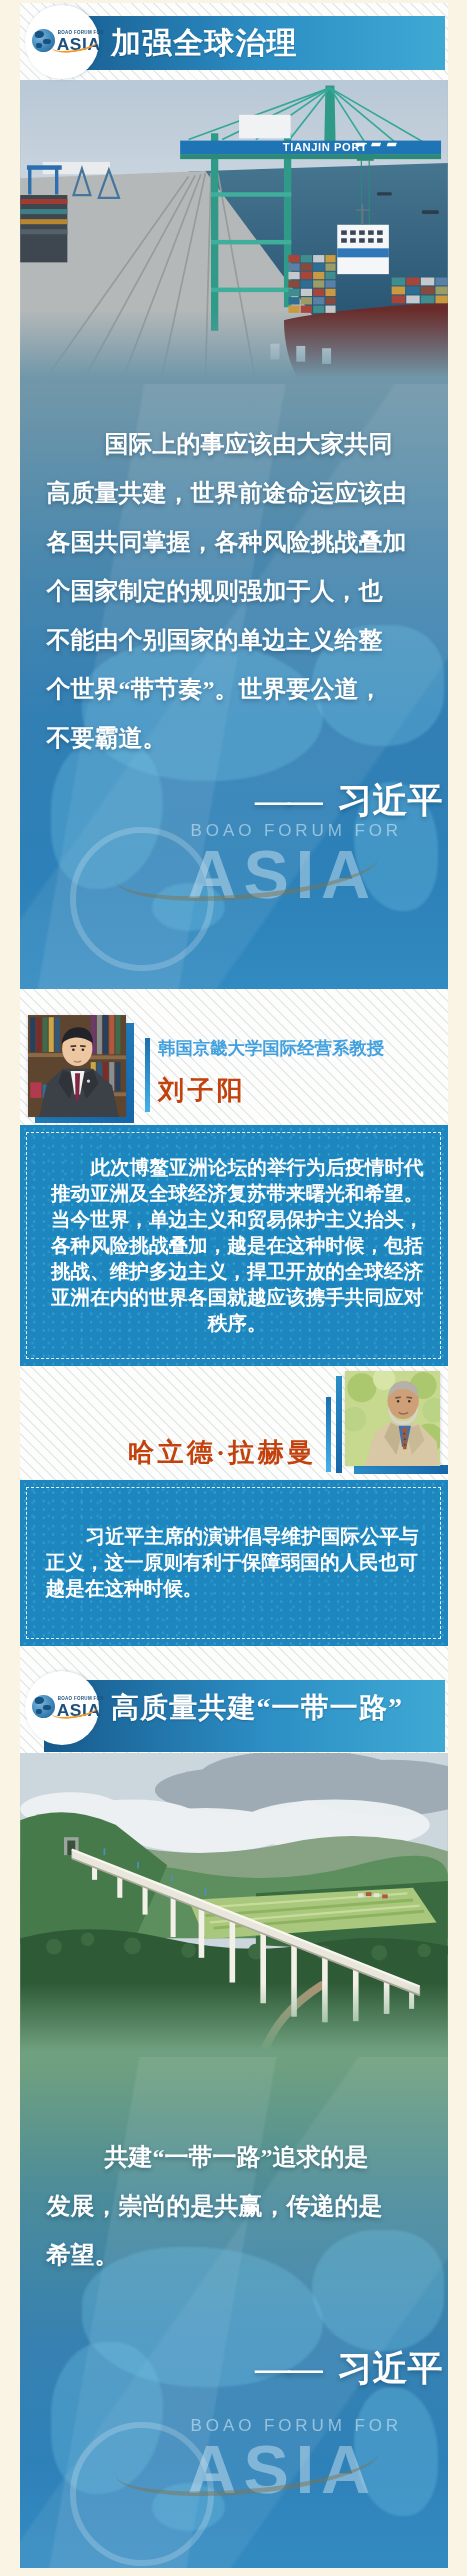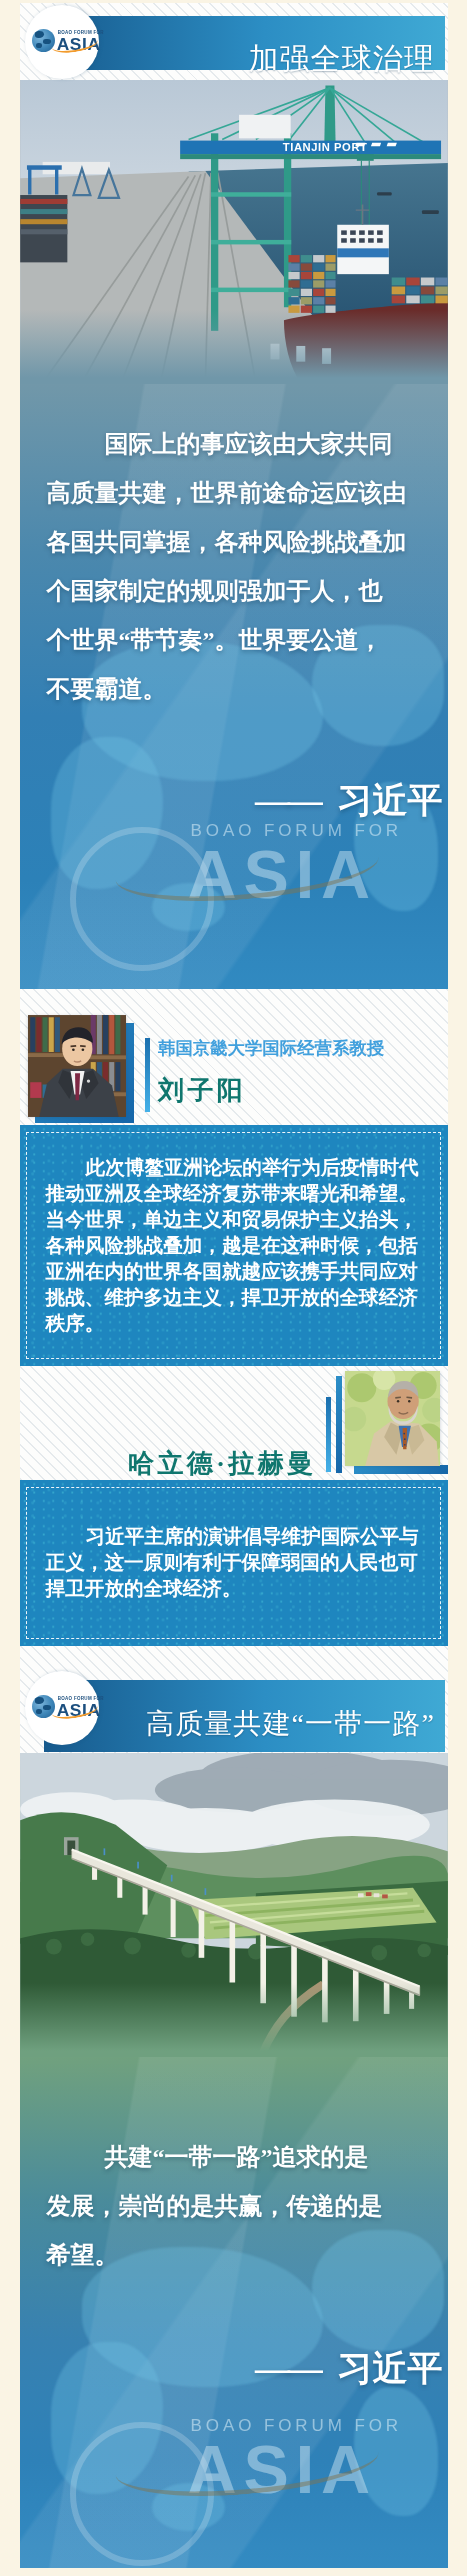--- a/index.html
+++ b/index.html
@@ -4,22 +4,22 @@
 <style>
   html,body{margin:0;padding:0;}
   body{width:467px;font-family:"Liberation Sans","DejaVu Sans",sans-serif;}
   .page{position:relative;width:467px;height:2576px;background:#faf4e4;overflow:hidden;}
   .abs{position:absolute;}
   
   .stripes{left:19.6px;top:3.4px;width:428px;height:2560px;background-color:#fdfdfc;
     background-image:repeating-linear-gradient(45deg,rgba(176,190,201,.30) 0 1.4px,rgba(255,255,255,0) 1.4px 7.9px);}
   
   .banner{left:44px;width:401px;height:54px;background:linear-gradient(90deg,#175a8d 0%,#2c8ec4 55%,#3fa9d4 100%);z-index:6;}
-  .banner-title{position:absolute;left:67px;right:10px;top:16px;height:54px;line-height:54px;text-align:right;
-    color:#ffffff;font-family:"Liberation Serif","DejaVu Serif",serif;font-weight:400;font-size:30px;letter-spacing:1.1px;
+  .banner-title{position:absolute;left:67px;right:10px;top:0;height:54px;line-height:54px;text-align:left;
+    color:#ffffff;font-family:"Liberation Serif","DejaVu Serif",serif;font-weight:700;font-size:30px;letter-spacing:1.1px;
     text-shadow:0 1.1px 1.7px rgba(10,50,80,.35);white-space:nowrap;}
   .banner2-title{font-size:28px;}
   .logo-circle{width:74px;height:74px;border-radius:50%;background:#ffffff;z-index:7;box-shadow:1.1px 0 3.4px rgba(30,80,120,.25);}
   .bfa-logo{position:absolute;left:6.7px;top:22.5px;width:63px;height:29px;}
   .bfa-globe{position:absolute;left:0;top:1.1px;width:23.6px;height:23.6px;border-radius:50%;
     background:radial-gradient(circle at 35% 35%,#7db6dc 0%,#3e86b8 55%,#1d5d92 100%);overflow:hidden;}
   .bfa-globe i{position:absolute;background:#16517f;border-radius:45% 55% 60% 40%;}
   .bfa-top{position:absolute;left:26px;top:2.2px;font-size:4.5px;letter-spacing:0.3px;color:#1c4f7e;font-weight:700;white-space:nowrap;}
   .bfa-main{position:absolute;left:25px;top:6.2px;font-size:17.4px;font-weight:700;color:#1c4f7e;letter-spacing:0.6px;
     font-family:"Liberation Sans","DejaVu Sans",sans-serif;}
@@ -49,21 +49,21 @@
     font-weight:700;font-size:24px;line-height:49px;text-shadow:0 1.7px 4.5px rgba(0,40,70,.35);z-index:5;white-space:nowrap;}
   .quote .indent{text-indent:58px;}
   .attrib{position:absolute;left:27px;width:396px;text-align:right;color:#ffffff;z-index:5;
     font-family:"Liberation Serif","DejaVu Serif",serif;font-weight:700;font-size:35px;white-space:nowrap;
     text-shadow:0 1.7px 4.5px rgba(0,40,70,.35);}
   .attrib .dash{letter-spacing:-2.2px;margin-right:17px;}
   .fade1{left:0;top:230px;width:428px;height:74px;background:linear-gradient(180deg,rgba(112,151,169,0) 0%,#7097a9 92%);z-index:2;}
   .fade2{left:0;top:230px;width:428px;height:74px;background:linear-gradient(180deg,rgba(111,160,127,0) 0%,#6fa07f 92%);z-index:2;}
   
   .expert-title{font-size:17.4px;font-weight:700;color:#41a0dd;z-index:4;white-space:nowrap;}
-  .expert-name{font-size:26px;font-weight:700;color:#0f766e;z-index:4;white-space:nowrap;
+  .expert-name{font-size:26px;font-weight:700;color:#c2410c;z-index:4;white-space:nowrap;
     font-family:"Liberation Serif","DejaVu Serif",serif;letter-spacing:3.4px;}
   .vbar{width:4.5px;background:linear-gradient(180deg,#1a6fae,#45b1e8);z-index:4;}
   .photo-accent{background:linear-gradient(135deg,#2d8fc8,#1565a8);z-index:3;}
   .expert-photo{z-index:4;box-shadow:0 1.1px 3.4px rgba(30,60,90,.25);}
   
   .card{left:19.6px;width:428px;z-index:5;background-color:#1e86bf;
     background-image:radial-gradient(circle,rgba(85,214,226,.40) 0.9px,rgba(85,214,226,0) 1.2px),
                      radial-gradient(circle,rgba(85,214,226,.20) 1.2px,rgba(85,214,226,0) 1.6px);
     background-size:9.5px 8.4px,16.3px 13px;background-position:0 0,4.5px 3.4px;}
   .card-inner{position:absolute;left:6.7px;right:6.7px;top:6.7px;bottom:6.7px;border:1.7px dashed rgba(255,255,255,.92);}
@@ -250,20 +250,21 @@
           <rect x="716" y="232" width="30" height="7" rx="2"></rect>
       </g>
     </svg>
     <div class="abs fade1"></div>
 
     <div class="quote" style="top:340px;">
       <div class="indent">国际上的事应该由大家共同</div>
       <div>高质量共建，世界前途命运应该由</div>
       <div>各国共同掌握，各种风险挑战叠加</div>
       <div>个国家制定的规则强加于人，也</div>
+      <div>不能由个别国家的单边主义给整</div>
       <div>个世界“带节奏”。世界要公道，</div>
       <div>不要霸道。</div>
     </div>
     <div class="attrib" style="top:697px;">
       <span class="dash">——</span><span>习近平</span>
     </div>
   </div>
 
   <div class="abs photo-accent" style="left:35px;top:1023px;width:99px;height:100px;"></div>
   <svg class="abs expert-photo" style="left:28px;top:1015px;" width="98" height="102" viewBox="0 0 175 182">
@@ -305,32 +306,32 @@
       <path d="M82,82 Q88,86 95,82" stroke="#b2876a" stroke-width="2.5" fill="none"></path>
       <circle cx="108" cy="118" r="3" fill="#d9d9d9"></circle>
     </g>
   </svg>
   <div class="abs vbar" style="left:145px;top:1038px;height:74px;"></div>
   <div class="abs expert-title" style="left:158px;top:1036px;">韩国京畿大学国际经营系教授</div>
   <div class="abs expert-name" style="left:158px;top:1073px;">刘子阳</div>
 
   <div class="abs card" style="top:1125px;height:241px;">
     <div class="card-inner"></div>
-    <div class="card-text" style="top:29px;">
+    <div class="card-text" style="top:29px;text-align:center;">
       <div class="indent">此次博鳌亚洲论坛的举行为后疫情时代</div>
       <div>推动亚洲及全球经济复苏带来曙光和希望。</div>
       <div>当今世界，单边主义和贸易保护主义抬头，</div>
       <div>各种风险挑战叠加，越是在这种时候，包括</div>
+      <div>挑战、维护多边主义，捍卫开放的全球经济</div>
       <div>亚洲在内的世界各国就越应该携手共同应对</div>
-      <div>挑战、维护多边主义，捍卫开放的全球经济</div>
       <div>秩序。</div>
     </div>
   </div>
 
-  <div class="abs expert-name" style="left:128px;top:1435px;margin-top:11px;">哈立德·拉赫曼</div>
+  <div class="abs expert-name" style="left:128px;top:1435px;">哈立德·拉赫曼</div>
   <div class="abs vbar" style="left:326px;top:1397px;height:75px;"></div>
   <div class="abs photo-accent" style="left:336px;top:1376px;width:5.6px;height:97px;"></div>
   <div class="abs photo-accent" style="left:354px;top:1465px;width:94px;height:9px;"></div>
   <svg class="abs expert-photo" style="left:345px;top:1371px;" width="95" height="95" viewBox="0 0 170 170">
     <rect x="0" y="0" width="170" height="170" fill="#c6d98e"></rect>
     <g opacity="0.8">
       <circle cx="30" cy="30" r="26" fill="#a6c468"></circle>
         <circle cx="70" cy="14" r="20" fill="#dce9ae"></circle>
       <circle cx="140" cy="26" r="24" fill="#a6c468"></circle>
         <circle cx="160" cy="70" r="22" fill="#b9d285"></circle>
@@ -355,21 +356,21 @@
         <circle cx="115" cy="54" r="2.2" fill="#3a2f26"></circle>
       <path d="M96,74 Q104,80 113,74" stroke="#8a6a50" stroke-width="2.5" fill="none"></path>
     </g>
   </svg>
 
   <div class="abs card" style="top:1480px;height:166px;">
     <div class="card-inner"></div>
     <div class="card-text" style="top:43px;">
       <div class="indent">习近平主席的演讲倡导维护国际公平与</div>
       <div>正义，这一原则有利于保障弱国的人民也可</div>
-      <div>捍卫开放的全球经济。</div>
+      <div>越是在这种时候。</div>
     </div>
   </div>
 
   <div class="abs banner" style="top:1680px;height:72px;">
     <div class="banner-title banner2-title" style="height:56px;line-height:56px;">高质量共建“一带一路”</div>
   </div>
   <div class="abs logo-circle" style="left:25px;top:1671px;">
     <div class="bfa-logo">
       <div class="bfa-globe">
         <i style="left:3.4px;top:2.8px;width:9px;height:6.7px;"></i>

